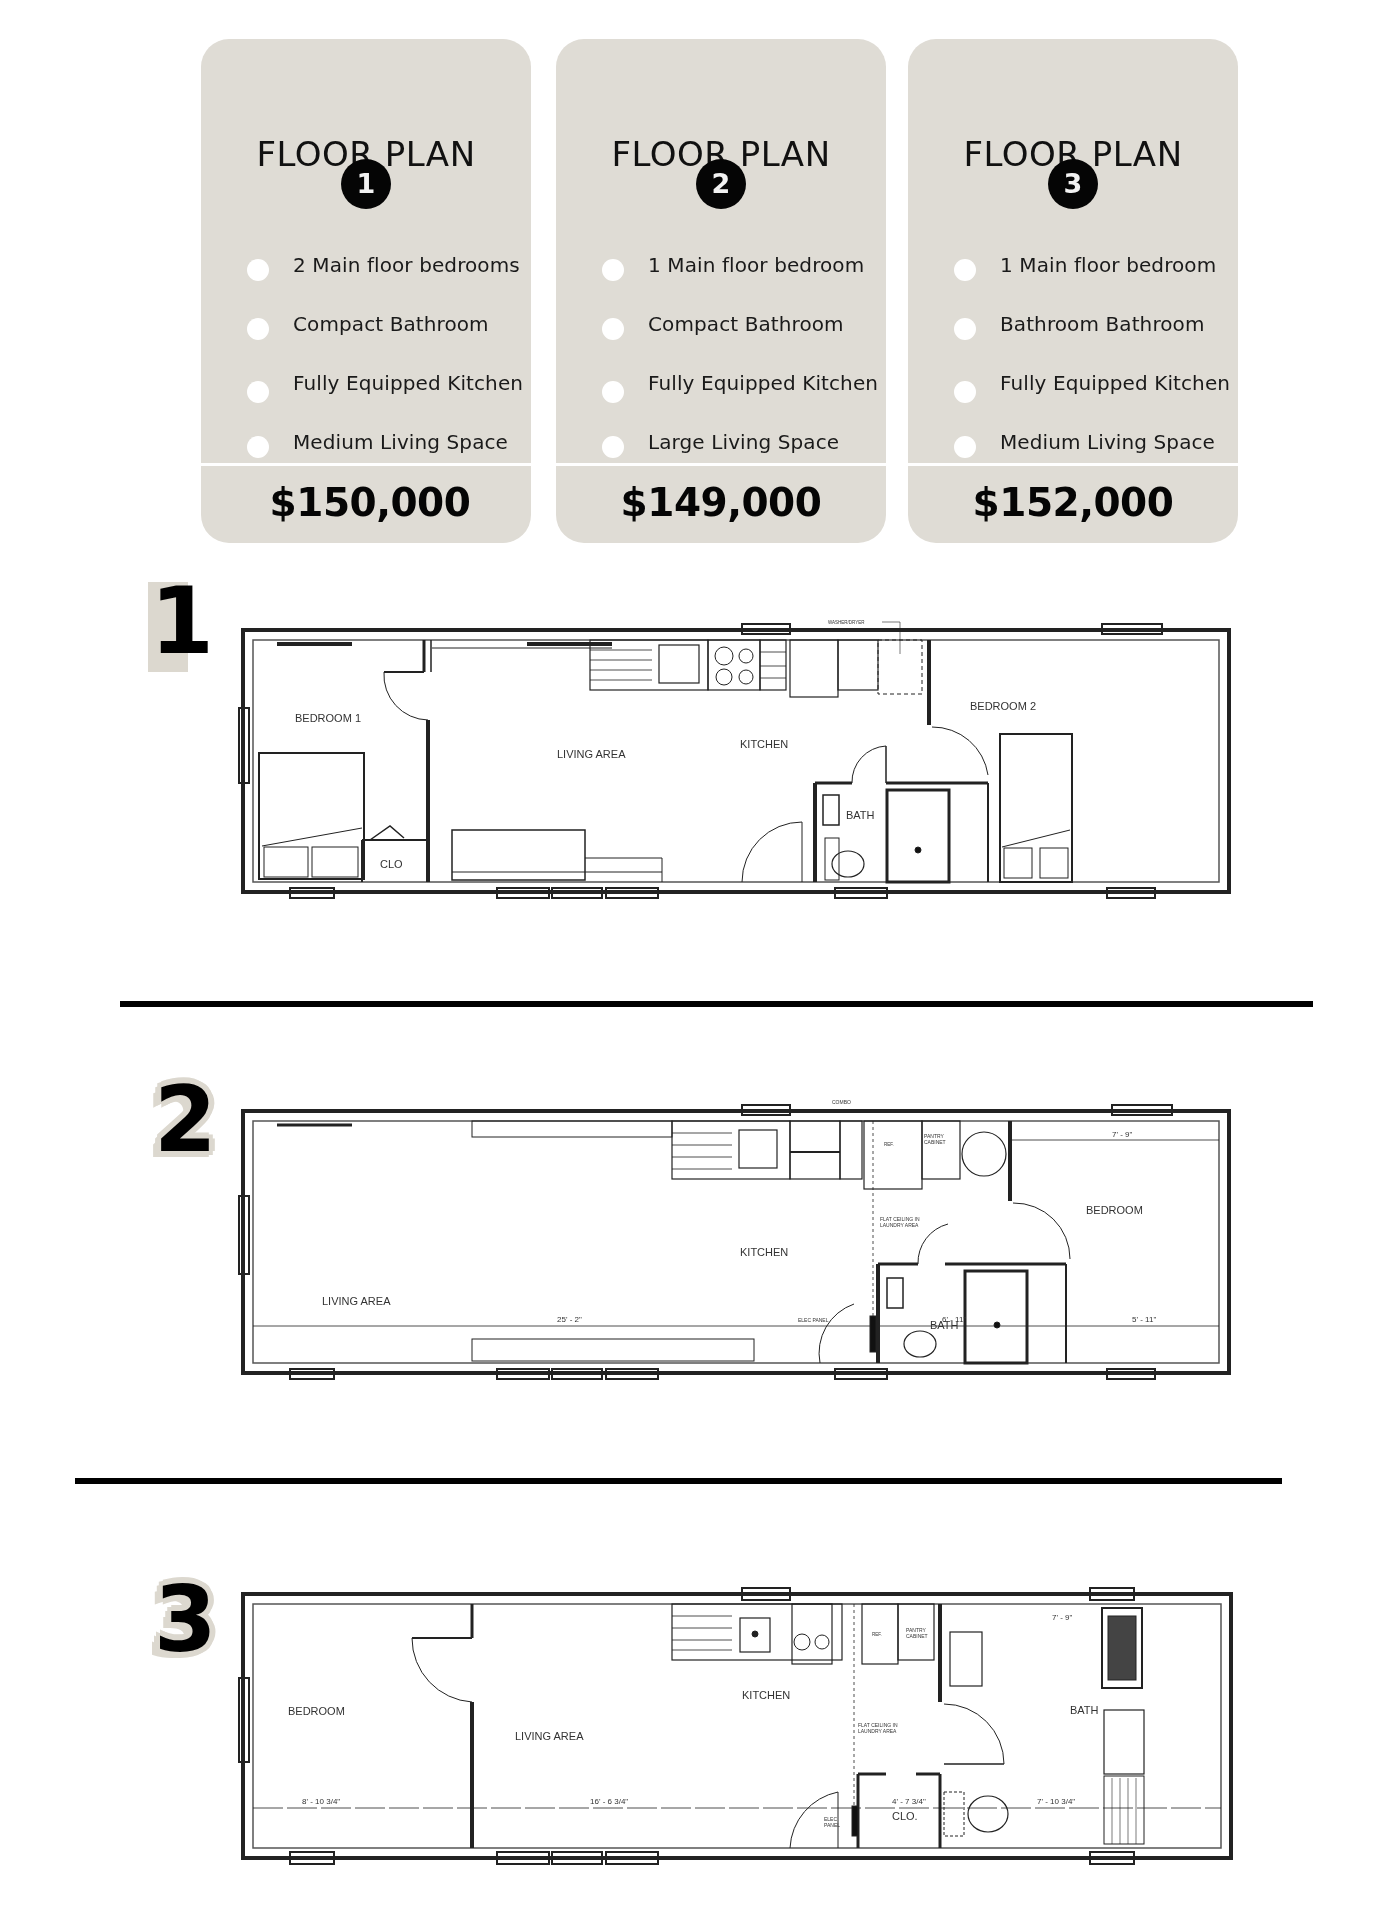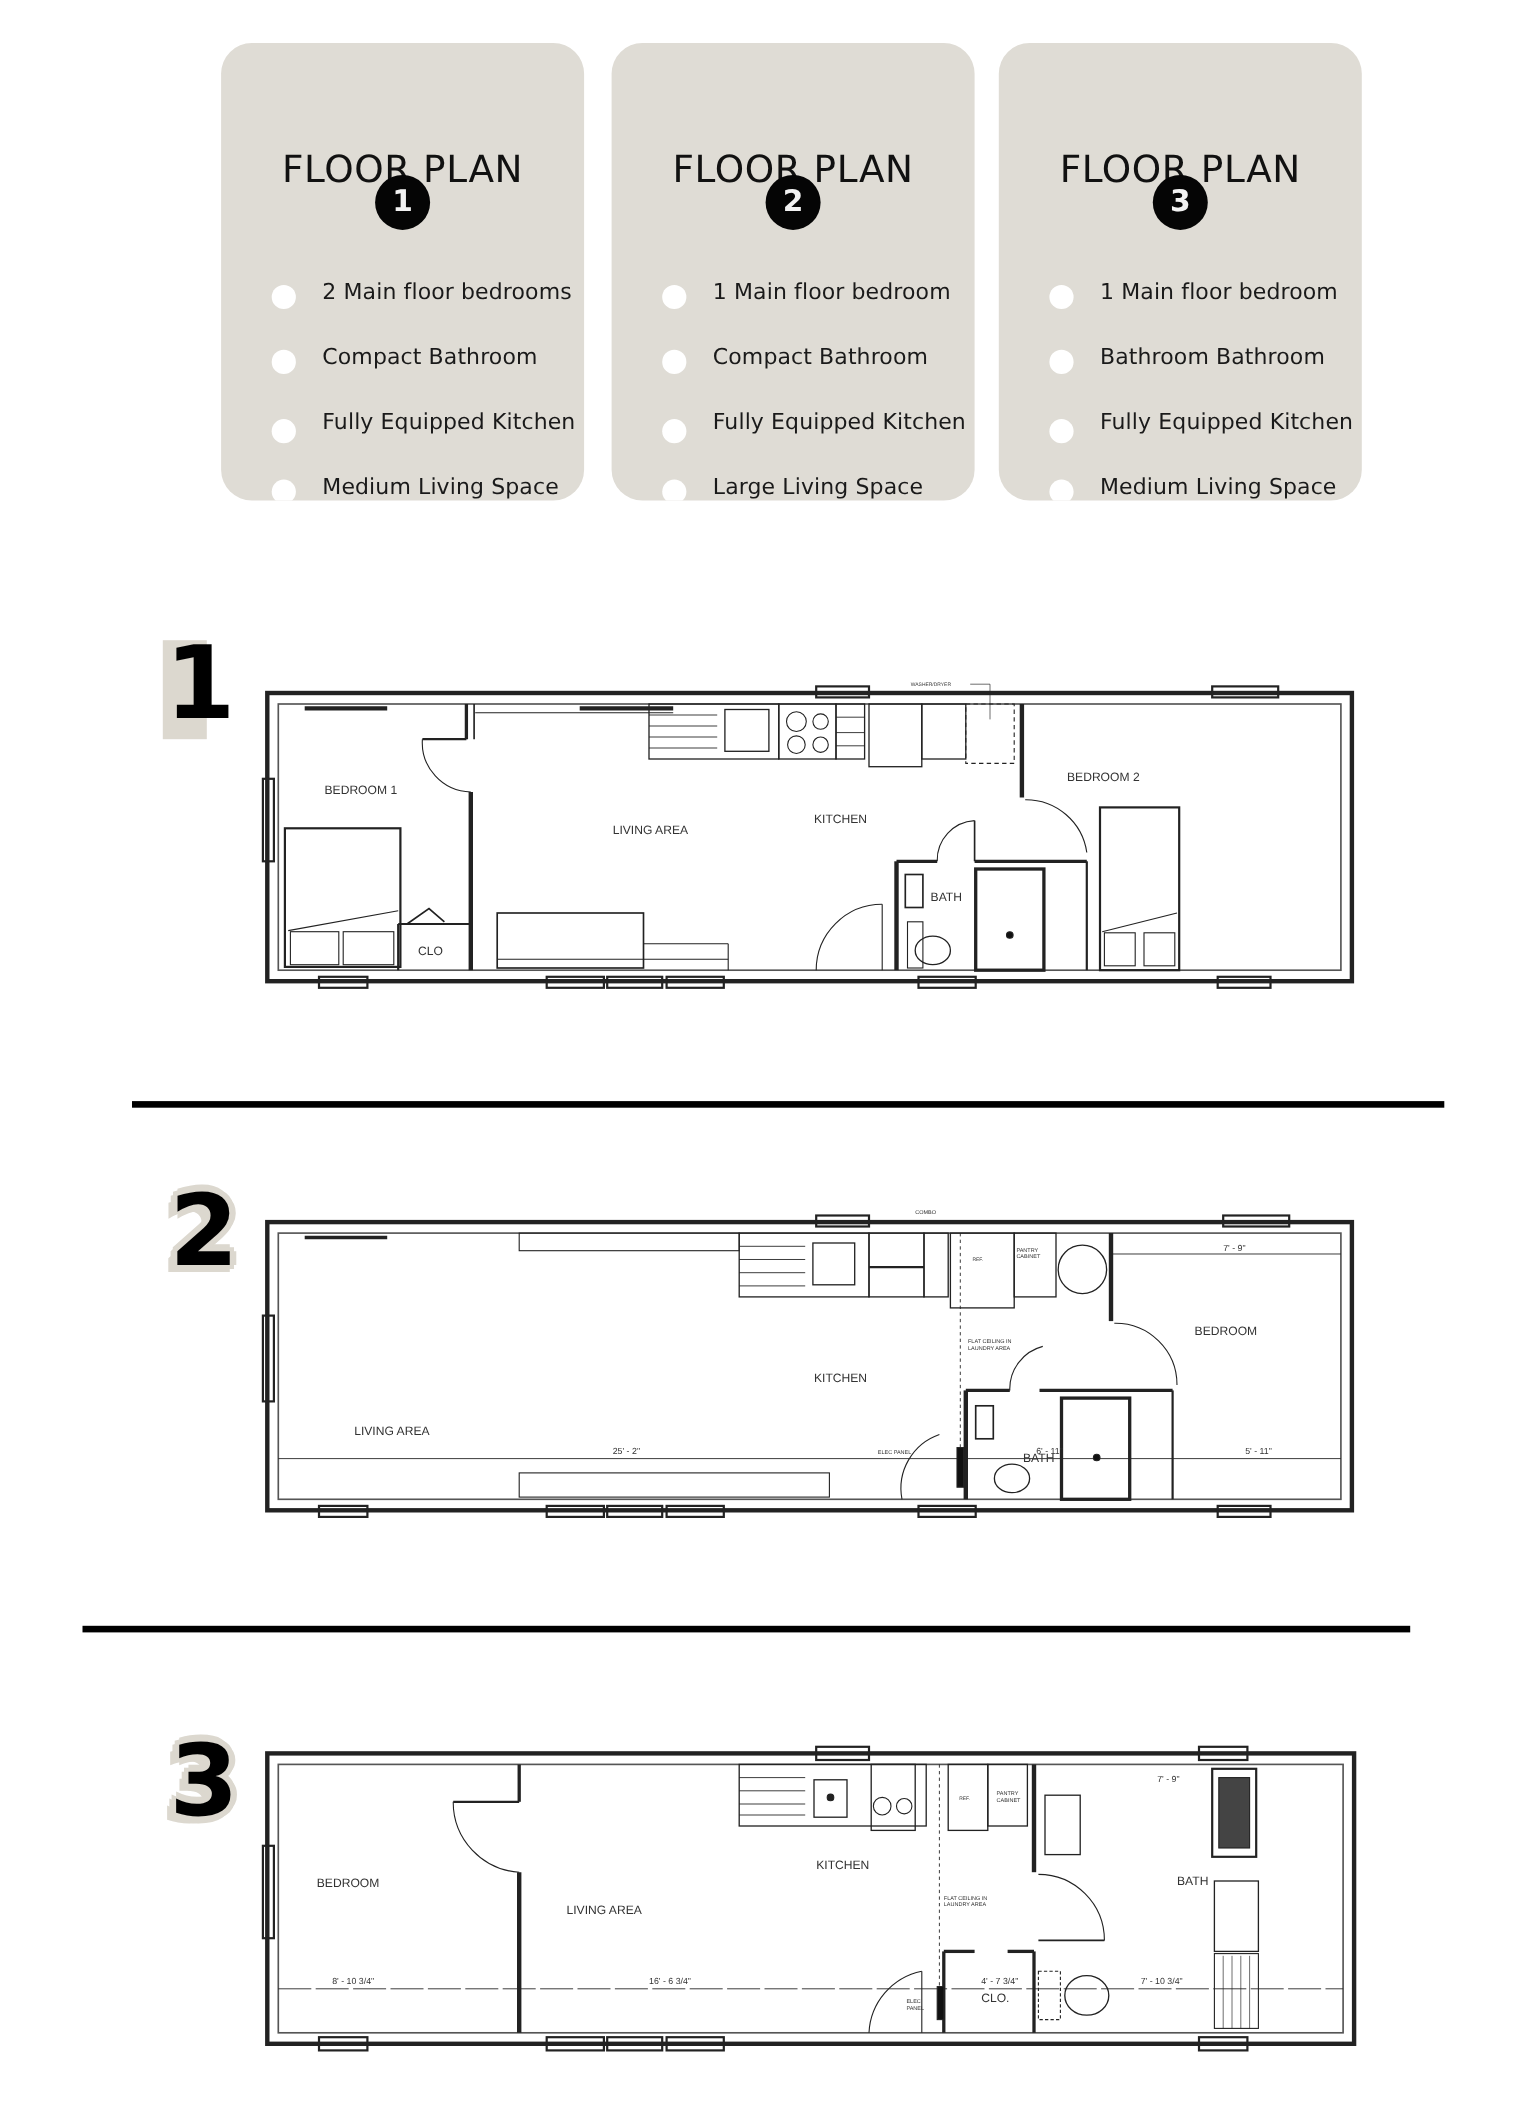--- a/index.html
+++ b/index.html
@@ -1,17 +1,17 @@
 <!DOCTYPE html>
 <html><head>
 <meta charset="utf-8">
 <style>
   html, body { margin:0; padding:0; background:#ffffff; }
   body { width:1380px; height:1926px; position:relative; overflow:hidden; font-family:"Liberation Sans", sans-serif; color:#111; }
-  .card { position:absolute; top:39px; width:330px; height:416px; background:#dfdcd5; border-radius:28px; overflow:hidden; }
+  .card { position:absolute; top:39px; width:330px; height:504px; background:#dfdcd5; border-radius:28px; overflow:hidden; }
   .card .title { position:absolute; top:98px; left:0; width:100%; text-align:center; font-family:"DejaVu Sans", sans-serif; font-size:34px; font-weight:normal; letter-spacing:0.5px; color:#111; line-height:1; }
   .card .badge { position:absolute; top:120px; left:50%; width:50px; height:50px; margin-left:-25px; border-radius:50%; background:#050505; color:#f2f2f2; font-family:"DejaVu Sans", sans-serif; font-weight:bold; font-size:27px; line-height:50px; text-align:center; }
   .card ul { list-style:none; margin:16px; padding:0; position:absolute; top:194px; left:0; width:100%; }
   .card li { position:relative; height:59px; }
   .card li .dot { position:absolute; left:30px; top:10px; width:22px; height:22px; border-radius:50%; background:#ffffff; }
   .card li .txt { position:absolute; left:76px; top:4px; font-family:"DejaVu Sans", sans-serif; font-size:20px; color:#1a1a1a; white-space:nowrap; letter-spacing:0.1px; }
   .card .sep { position:absolute; top:424px; left:0; width:100%; height:3px; background:#ffffff; }
   .card .price { position:absolute; top:441px; left:0; width:100%; text-align:center; font-family:"DejaVu Sans", sans-serif; font-weight:bold; font-size:39px; color:#050505; letter-spacing:-0.5px; }
   .card.c1 .price { padding-left:8px; box-sizing:border-box; }
 
@@ -94,20 +94,21 @@
     <li>
         <span class="dot" style="top:14px"></span>
         <span class="txt">Fully Equipped Kitchen</span>
       </li>
     <li>
         <span class="dot"></span>
         <span class="txt">Medium Living Space</span>
       </li>
   </ul>
   <div class="sep"></div>
+  <div class="price">$152,000</div>
 </div>
 
 <div class="n1-bg"></div>
 <div class="numeral n1" style="left:150px; top:576px; font-size:92px;">1</div>
 
 <div class="plan" style="left:232px; top:610px;">
   <svg width="1010" height="300" viewBox="0 0 1010 300" xmlns="http://www.w3.org/2000/svg">
     <g fill="none" stroke="#222">
 
       <rect x="11" y="20" width="986" height="262" stroke-width="4"></rect>

